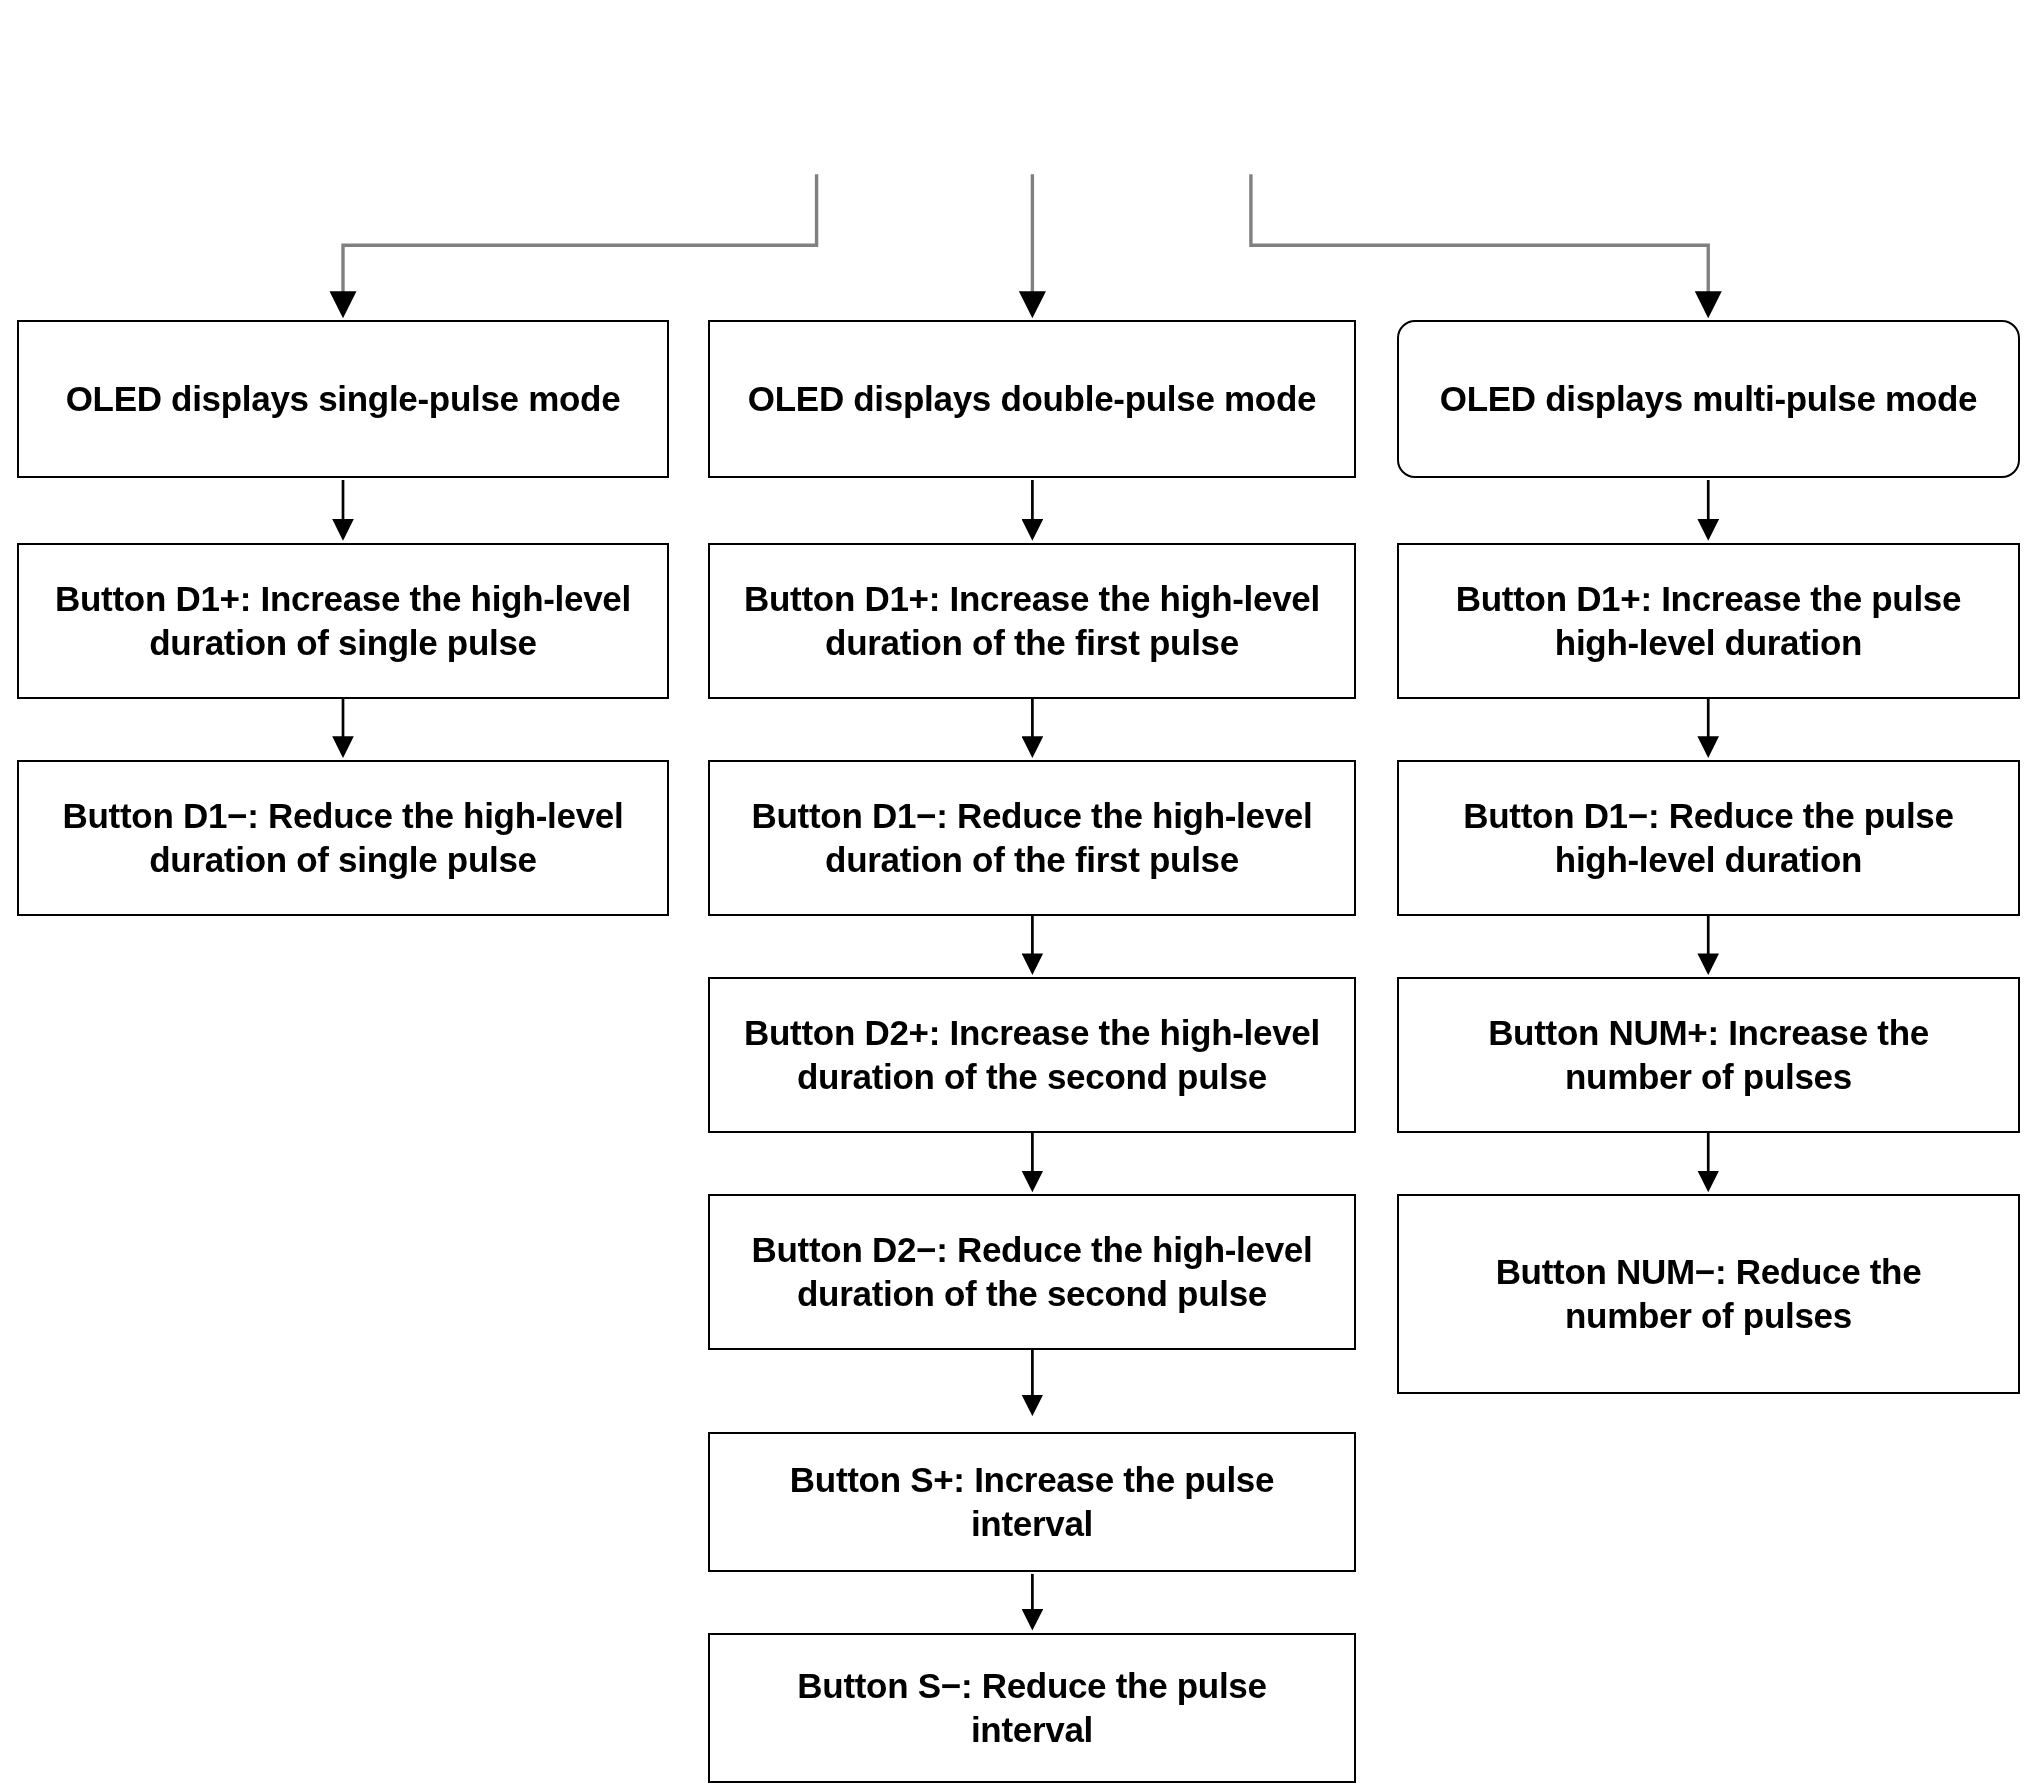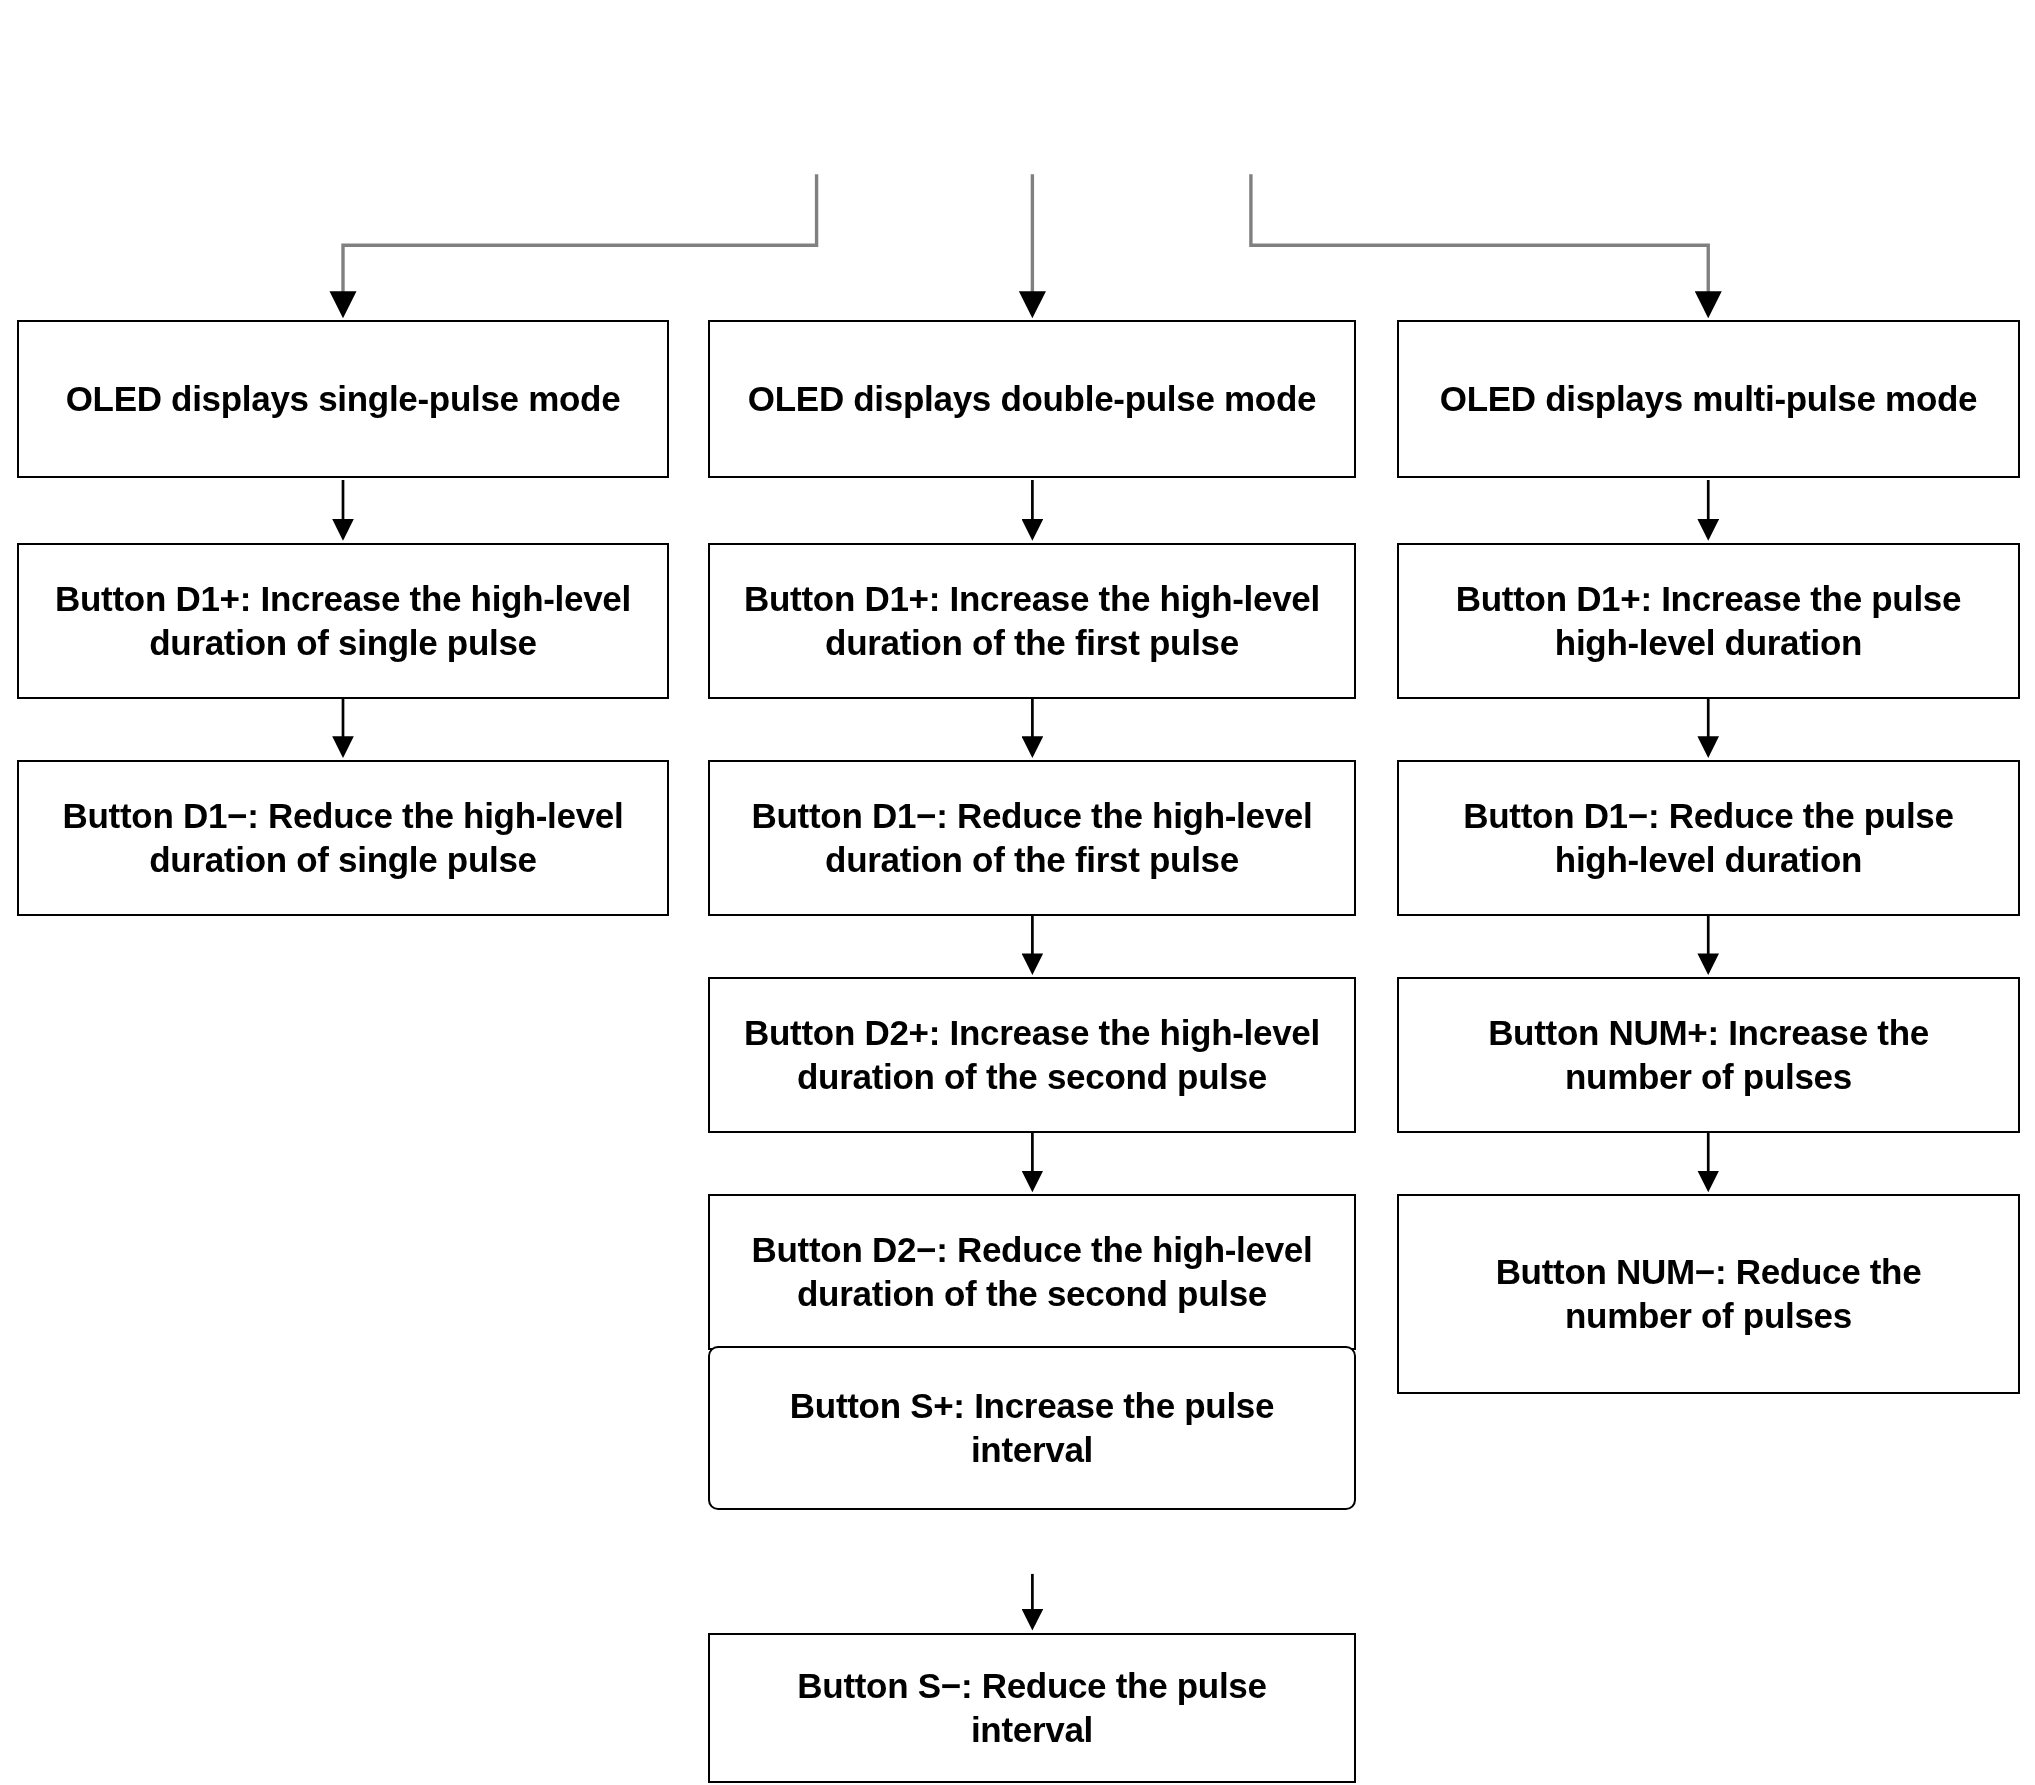--- a/index.html
+++ b/index.html
@@ -103,30 +103,30 @@
 duration of the first pulse</span>
   </div>
   <div class="node" style="left:708px; top:977px; width:648px; height:156px;">
     <span class="label">Button D2+: Increase the high-level
 duration of the second pulse</span>
   </div>
   <div class="node" style="left:708px; top:1194px; width:648px; height:156px;">
     <span class="label">Button D2−: Reduce the high-level
 duration of the second pulse</span>
   </div>
-  <div class="node" style="left:708px; top:1346px; width:648px; height:164px;border-radius:10px;">
+  <div class="node" style="left:708px; top:1432px; width:648px; height:140px;">
     <span class="label">Button S+: Increase the pulse
 interval</span>
   </div>
   <div class="node" style="left:708px; top:1633px; width:648px; height:150px;">
     <span class="label">Button S−: Reduce the pulse
 interval</span>
   </div>
 
-  <div class="node" style="left:1397px; top:320px; width:623px; height:158px;">
+  <div class="node" style="left:1397px; top:320px; width:623px; height:158px;border-radius:18px;">
     <span class="label">OLED displays multi-pulse mode</span>
   </div>
   <div class="node" style="left:1397px; top:543px; width:623px; height:156px;">
     <span class="label">Button D1+: Increase the pulse
 high-level duration</span>
   </div>
   <div class="node" style="left:1397px; top:760px; width:623px; height:156px;">
     <span class="label">Button D1−: Reduce the pulse
 high-level duration</span>
   </div>

